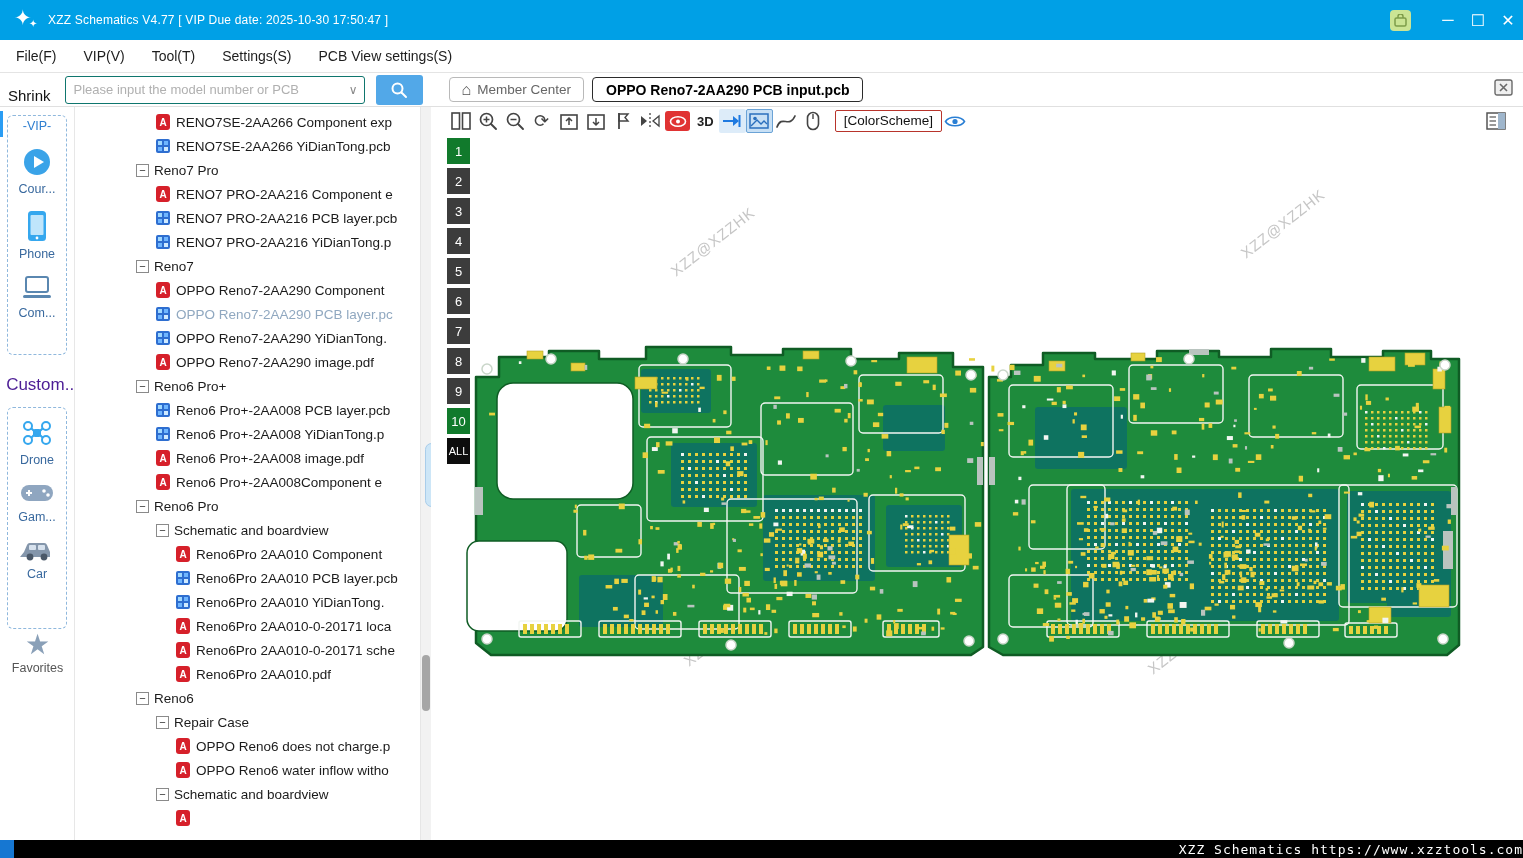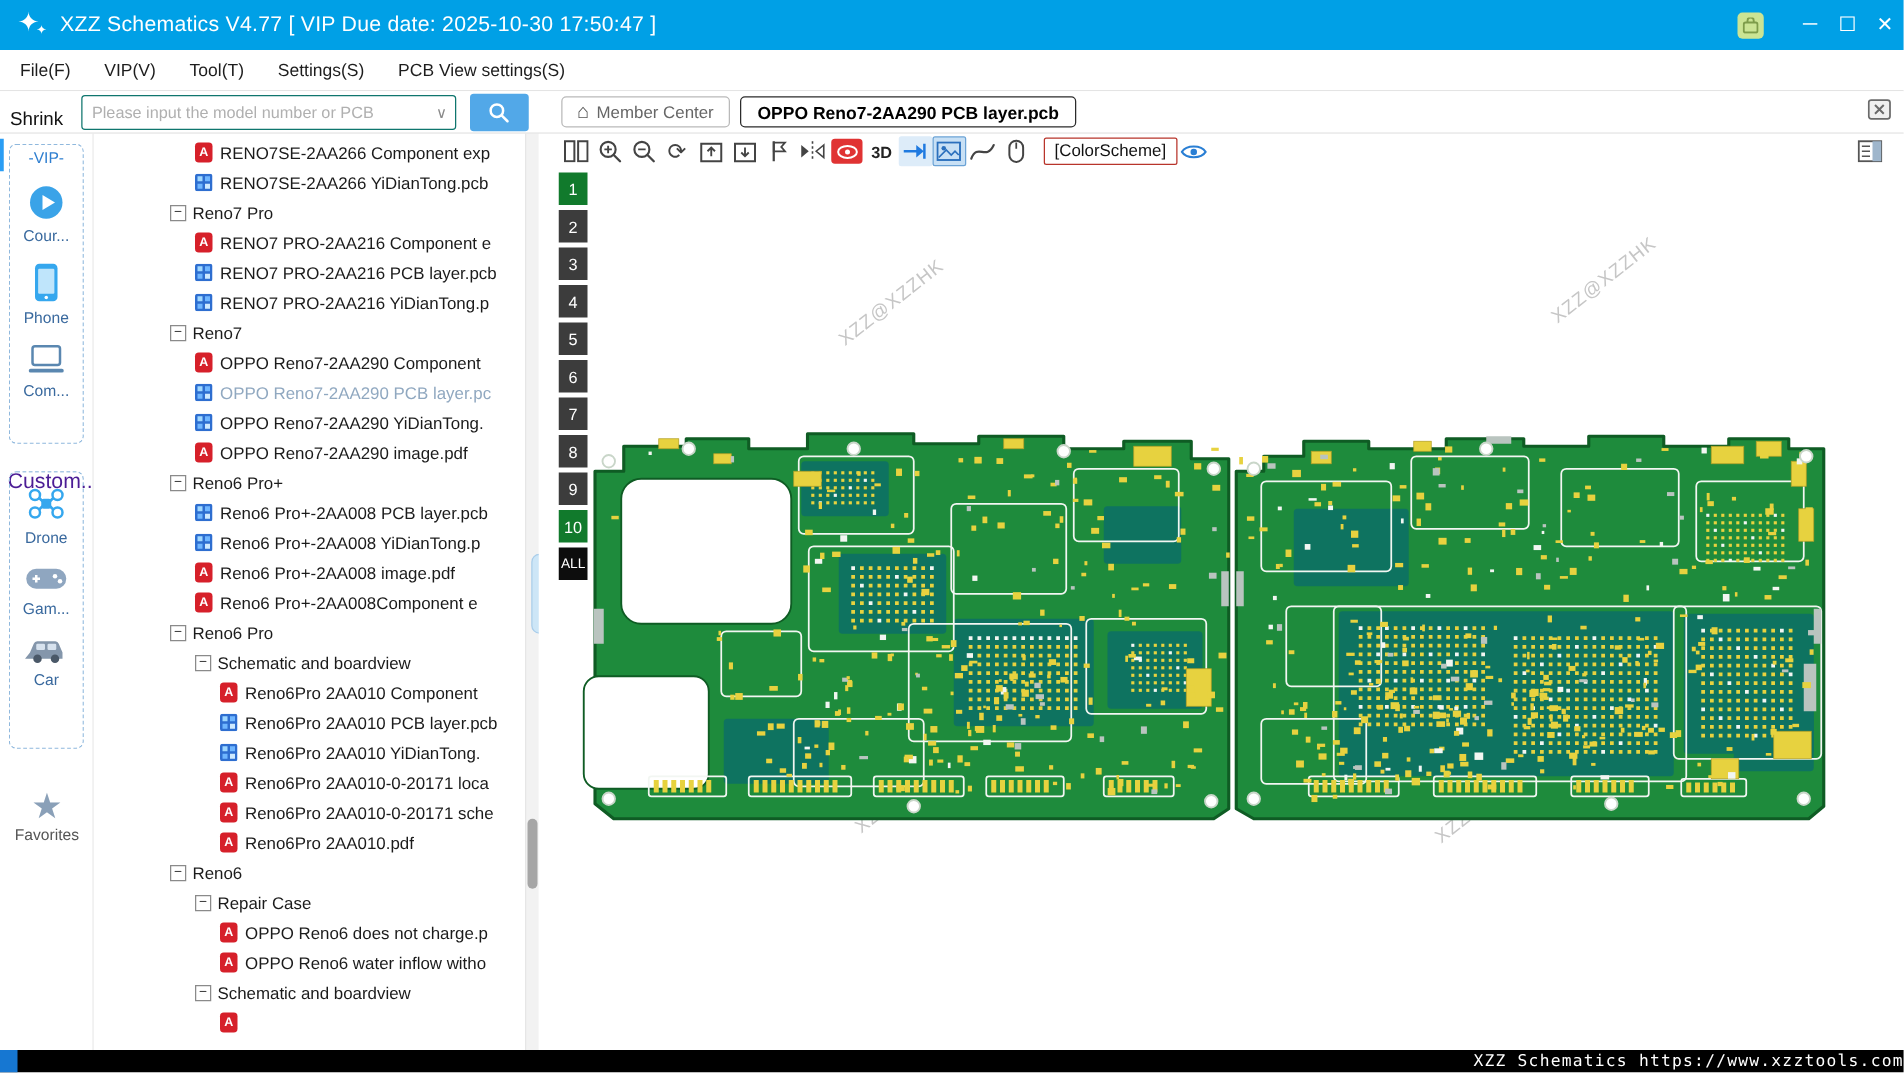--- a/index.html
+++ b/index.html
@@ -6,21 +6,21 @@
   html,body { width:1523px; height:858px; overflow:hidden; background:#fff;
     font-family:"Liberation Sans", sans-serif; }
   #app { position:relative; width:1523px; height:858px; overflow:hidden; }
 
   
   #titlebar { position:absolute; left:0; top:0; width:1523px; height:40px;
     background:#00a0e6; display:flex; align-items:center; color:#fff; }
   .sparkle-wrap { position:relative; width:34px; height:30px; margin-left:10px; }
   .sparkle-big { position:absolute; left:4px; top:1px; font-size:21px; color:#fff; }
   .sparkle-small { position:absolute; left:19px; top:13px; font-size:10px; color:#fff; }
-  .tb-title { font-size:17px; margin-left:4px; letter-spacing:.2px; }
+  .tb-title { font-size:12px; margin-left:4px; letter-spacing:.2px; }
   .tb-right { margin-left:auto; display:flex; align-items:center; }
   .vip-badge { width:21px; height:21px; border-radius:4px; background:#cbe494;
     margin-right:22px; display:flex; align-items:center; justify-content:center; }
   .winbtn { width:30px; height:40px; display:flex; align-items:center;
     justify-content:center; font-size:16px; cursor:pointer; color:#fff; }
 
   
   #menubar { position:absolute; left:0; top:40px; width:1523px; height:33px;
     background:#fff; border-bottom:1px solid #e4e4e4; display:flex;
     align-items:center; padding-left:16px; }
@@ -159,21 +159,21 @@
       <svg width="18" height="18" viewBox="0 0 18 18">
           <circle cx="7.5" cy="7.5" r="5" fill="none" stroke="#fff" stroke-width="2"></circle>
           <line x1="11.5" y1="11.5" x2="16" y2="16" stroke="#fff" stroke-width="2" stroke-linecap="round"></line>
         </svg>
     </button>
     <button class="member-btn">
       <span class="home-glyph">⌂</span>
       <span>Member Center</span>
     </button>
     <div class="doc-tab">
-      <span>OPPO Reno7-2AA290 PCB layer.pcb</span>
+      <span>OPPO Reno7-2AA290 PCB input.pcb</span>
     </div>
     <span class="close-doc">
       <svg width="19" height="17" viewBox="0 0 19 17">
           <rect x="1" y="1" width="17" height="15" rx="2" fill="#efefef" stroke="#6a6a6a" stroke-width="1.4"></rect>
           <path d="M6 5 L13 12 M13 5 L6 12" stroke="#6a6a6a" stroke-width="1.6"></path>
         </svg>
     </span>
   </div>
 
   <div id="sidebar">
@@ -199,21 +199,21 @@
       <div class="side-item">
         <svg width="32" height="26" viewBox="0 0 32 26">
             <rect x="5" y="2" width="22" height="15" rx="2" fill="none" stroke="#5a87b0" stroke-width="2"></rect>
             <rect x="2" y="20" width="28" height="3" rx="1.5" fill="#5a87b0"></rect>
           </svg>
         <span class="lbl">Com...</span>
       </div>
     </div>
 
     <div class="custom-title" style="top:268px;">Custom...</div>
-    <div class="vgroup" style="top:270px; height:222px;">
+    <div class="vgroup" style="top:300px; height:222px;">
       <div class="side-item" style="margin-top:10px;">
         <svg width="32" height="30" viewBox="0 0 32 30">
             <circle cx="7" cy="8" r="4" fill="none" stroke="#35a7ee" stroke-width="2"></circle>
             <circle cx="25" cy="8" r="4" fill="none" stroke="#35a7ee" stroke-width="2"></circle>
             <circle cx="7" cy="22" r="4" fill="none" stroke="#35a7ee" stroke-width="2"></circle>
             <circle cx="25" cy="22" r="4" fill="none" stroke="#35a7ee" stroke-width="2"></circle>
             <rect x="12" y="11" width="8" height="8" rx="2" fill="#35a7ee"></rect>
             <path d="M10 10 L13 13 M22 10 L19 13 M10 20 L13 17 M22 20 L19 17" stroke="#35a7ee" stroke-width="2"></path>
           </svg>
         <span class="lbl">Drone</span>

